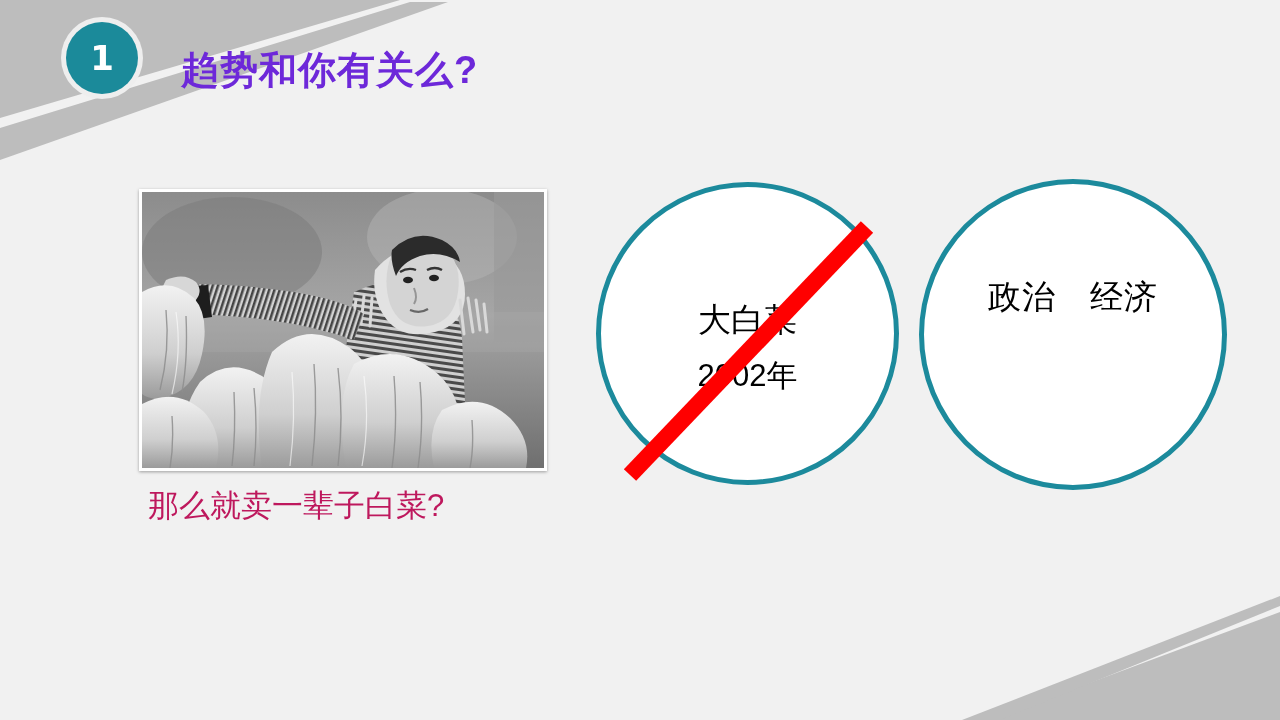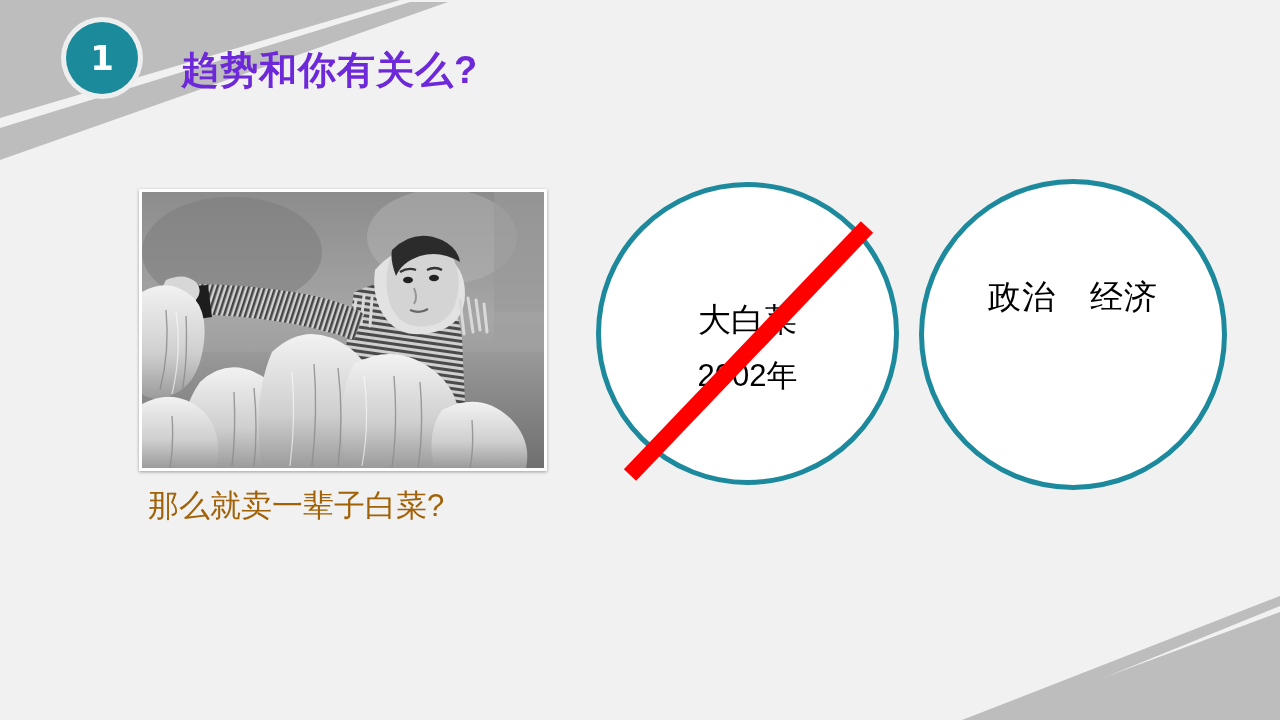--- a/index.html
+++ b/index.html
@@ -89,21 +89,21 @@
     overflow: hidden;
     background: #8f8f8f;
     filter: grayscale(1);
   }
   .photo-caption {
     position: absolute;
     left: 148px;
     top: 487px;
     width: 400px;
     font-size: 31px;
-    color: #a16207;
+    color: #be185d;
     white-space: nowrap;
     line-height: 1.2;
   }
 
   
   .circle {
     position: absolute;
     border-radius: 50%;
     background: #ffffff;
     border: 5px solid #1c8a9c;

